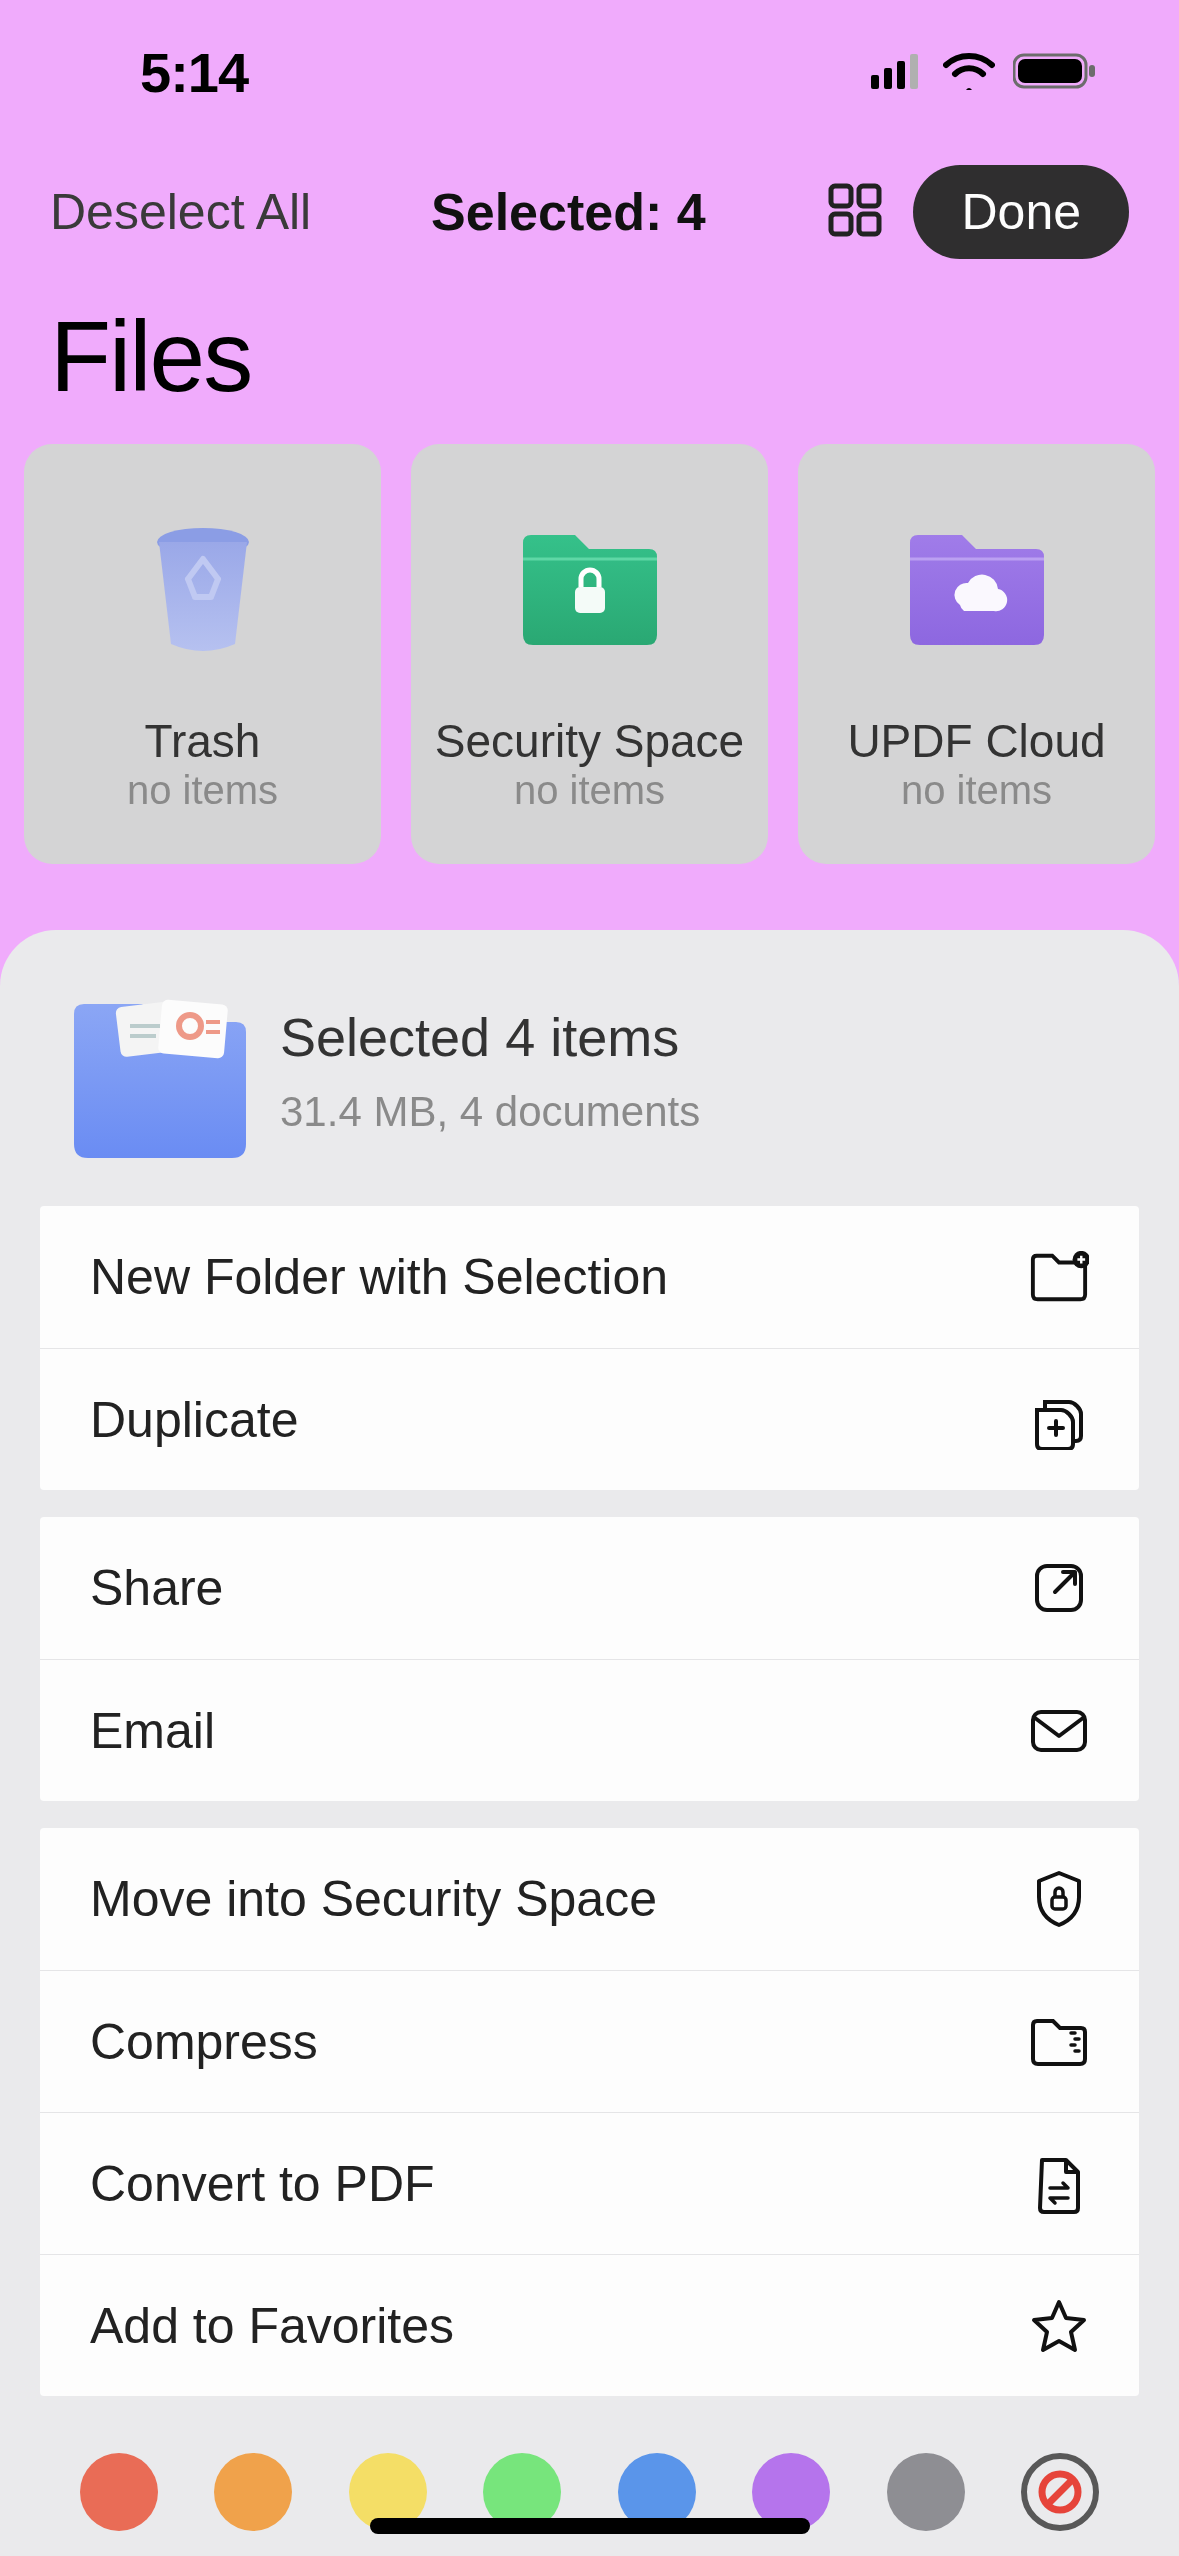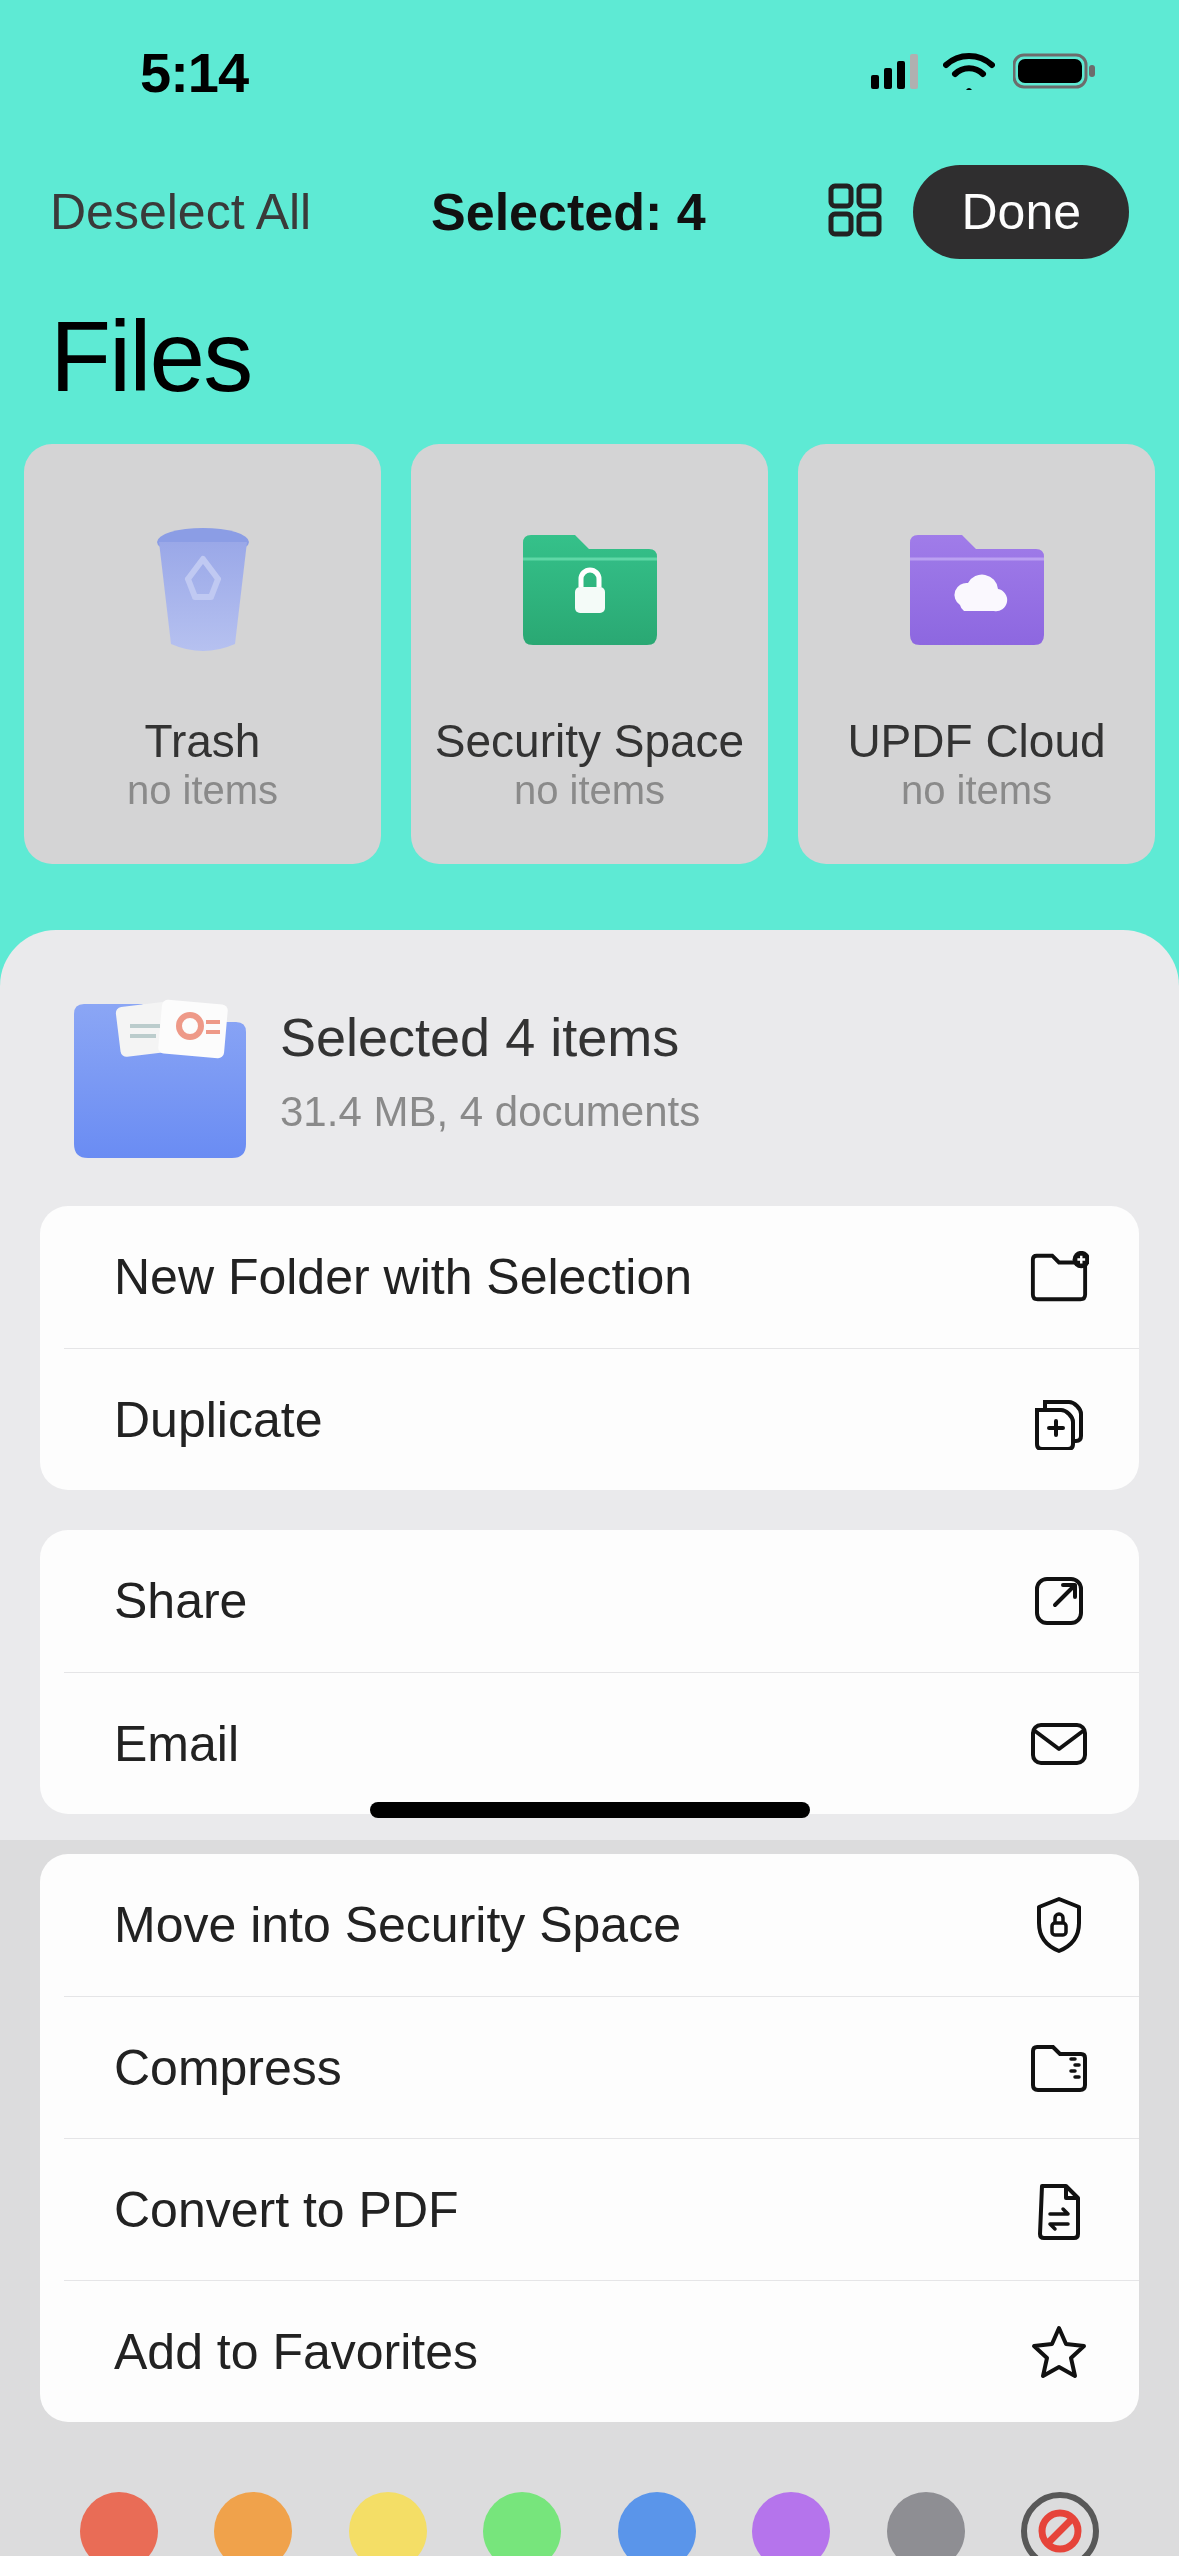--- a/index.html
+++ b/index.html
@@ -1,17 +1,17 @@
 <!DOCTYPE html>
 <html><head>
 <meta charset="utf-8">
 <style>
   * { box-sizing: border-box; margin: 0; padding: 0; }
   html, body { width: 1179px; height: 2556px; font-family: -apple-system, "Helvetica Neue", Arial, sans-serif; background: #dcdcdd; overflow: hidden; }
-  .screen { width: 1179px; height: 1840px; position: relative; background: #5eead4; }
+  .screen { width: 1179px; height: 2556px; position: relative; background: #f0abfc; }
 
   
   .status-bar { display: flex; justify-content: space-between; align-items: center; padding: 40px 60px 30px; }
   .status-time { font-size: 56px; font-weight: 600; letter-spacing: -1px; padding-left: 80px; }
   .status-right { display: flex; align-items: center; gap: 18px; padding-right: 20px; }
 
   
   .topnav { display: flex; align-items: center; justify-content: space-between; padding: 30px 50px 30px 50px; }
   .topnav-left { font-size: 50px; color: #3a3a3a; }
   .topnav-center { font-size: 52px; font-weight: 600; color: #111; }
@@ -29,21 +29,21 @@
   .folder-card .name { font-size: 46px; color: #333; margin-top: 40px; }
   .folder-card .sub { font-size: 40px; color: #8a8a8a; }
 
   
   .sheet { position: absolute; left: 0; right: 0; bottom: 0; top: 930px; background: #eaeaec; border-top-left-radius: 56px; border-top-right-radius: 56px; padding: 56px 40px 30px; }
   .sheet-header { display: flex; gap: 20px; align-items: center; padding: 0 20px 50px 20px; }
   .sheet-header .folder-thumb { width: 200px; height: 170px; position: relative; }
   .sheet-header .title { font-size: 54px; color: #333; }
   .sheet-header .subtitle { font-size: 42px; color: #8a8a8a; margin-top: 20px; }
 
-  .menu-group { background: #fdfdfd; border-radius: 28px; overflow: hidden; margin-bottom: 40px; padding-left: 24px; }
+  .menu-group { background: #fdfdfd; border-radius: 4px; overflow: hidden; margin-bottom: 27px; }
   .menu-item { display: flex; align-items: center; justify-content: space-between; padding: 0 50px; height: 142px; border-top: 1.5px solid #e5e5e7; }
   .menu-item:first-child { border-top: none; }
   .menu-item .label { font-size: 50px; color: #222; }
   .menu-item .micon { width: 60px; height: 60px; display: flex; align-items: center; justify-content: center; }
 
   
   .color-row { display: flex; justify-content: space-between; align-items: center; padding: 30px 40px 0; }
   .color-dot { width: 78px; height: 78px; border-radius: 50%; }
   .remove-dot { width: 78px; height: 78px; border-radius: 50%; border: 6px solid #585858; display:flex; align-items:center; justify-content:center; }
 

